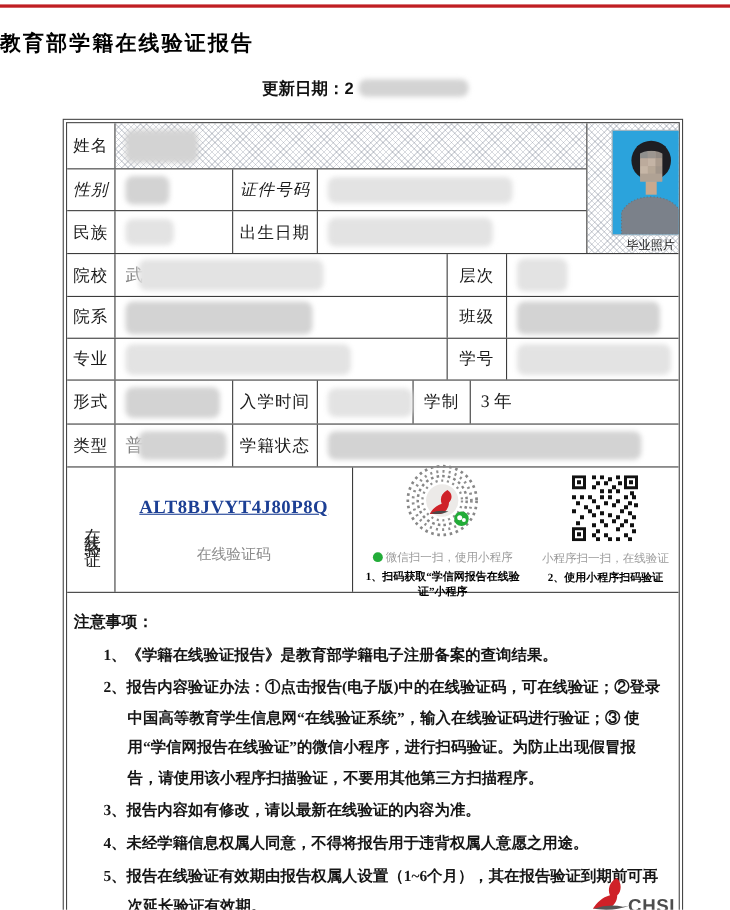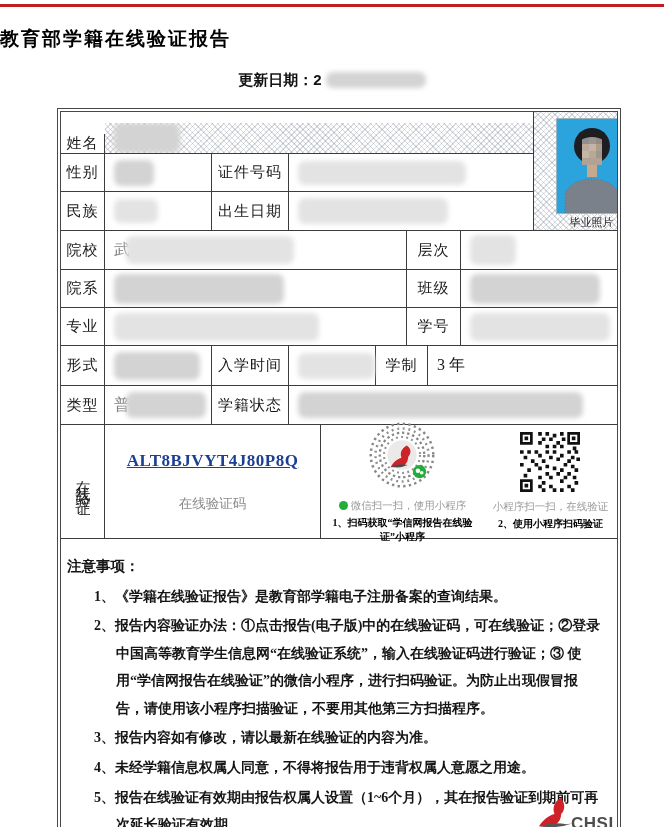--- a/index.html
+++ b/index.html
@@ -22,21 +22,21 @@
   .trow { display:flex; border-bottom:1px solid #3c3c3c; flex-shrink:0; }
   .lbl { width:44px; flex-shrink:0; border-right:1px solid #3c3c3c; display:flex;
          align-items:center; justify-content:center; font-size:15px; letter-spacing:1px; }
   .lbl2 { border-left:1px solid #3c3c3c; }
   .val { display:flex; align-items:center; padding-left:9px; overflow:hidden; }
   .grow { flex:1; }
 
   .upper { display:flex; border-bottom:1px solid #3c3c3c; flex-shrink:0; }
   .upper-left { flex:1; display:flex; flex-direction:column; }
   .upper-left .trow:last-child { border-bottom:none; }
-  .r1 { height:42px;align-items:flex-end; } .r2 { height:38px; } .r3 { height:38px; }
+  .r1 { height:42px; } .r2 { height:38px;font-style:italic; } .r3 { height:38px; }
   .w-v1 { width:106px; flex-shrink:0; }
   .w-l2 { width:78px; flex-shrink:0; justify-content:center; }
   .w-v2m { width:301px; flex-shrink:0; }
   .w-l2s { width:55px; flex-shrink:0; justify-content:center; }
   .w-v7 { width:86px; flex-shrink:0; }
   .w-l3 { width:53px; flex-shrink:0; justify-content:center; }
 
   .pattern { background-image:
       repeating-linear-gradient(45deg, rgba(95,105,125,.24) 0 1px, rgba(0,0,0,0) 1px 4px),
       repeating-linear-gradient(135deg, rgba(95,105,125,.24) 0 1px, rgba(0,0,0,0) 1px 4px); }

